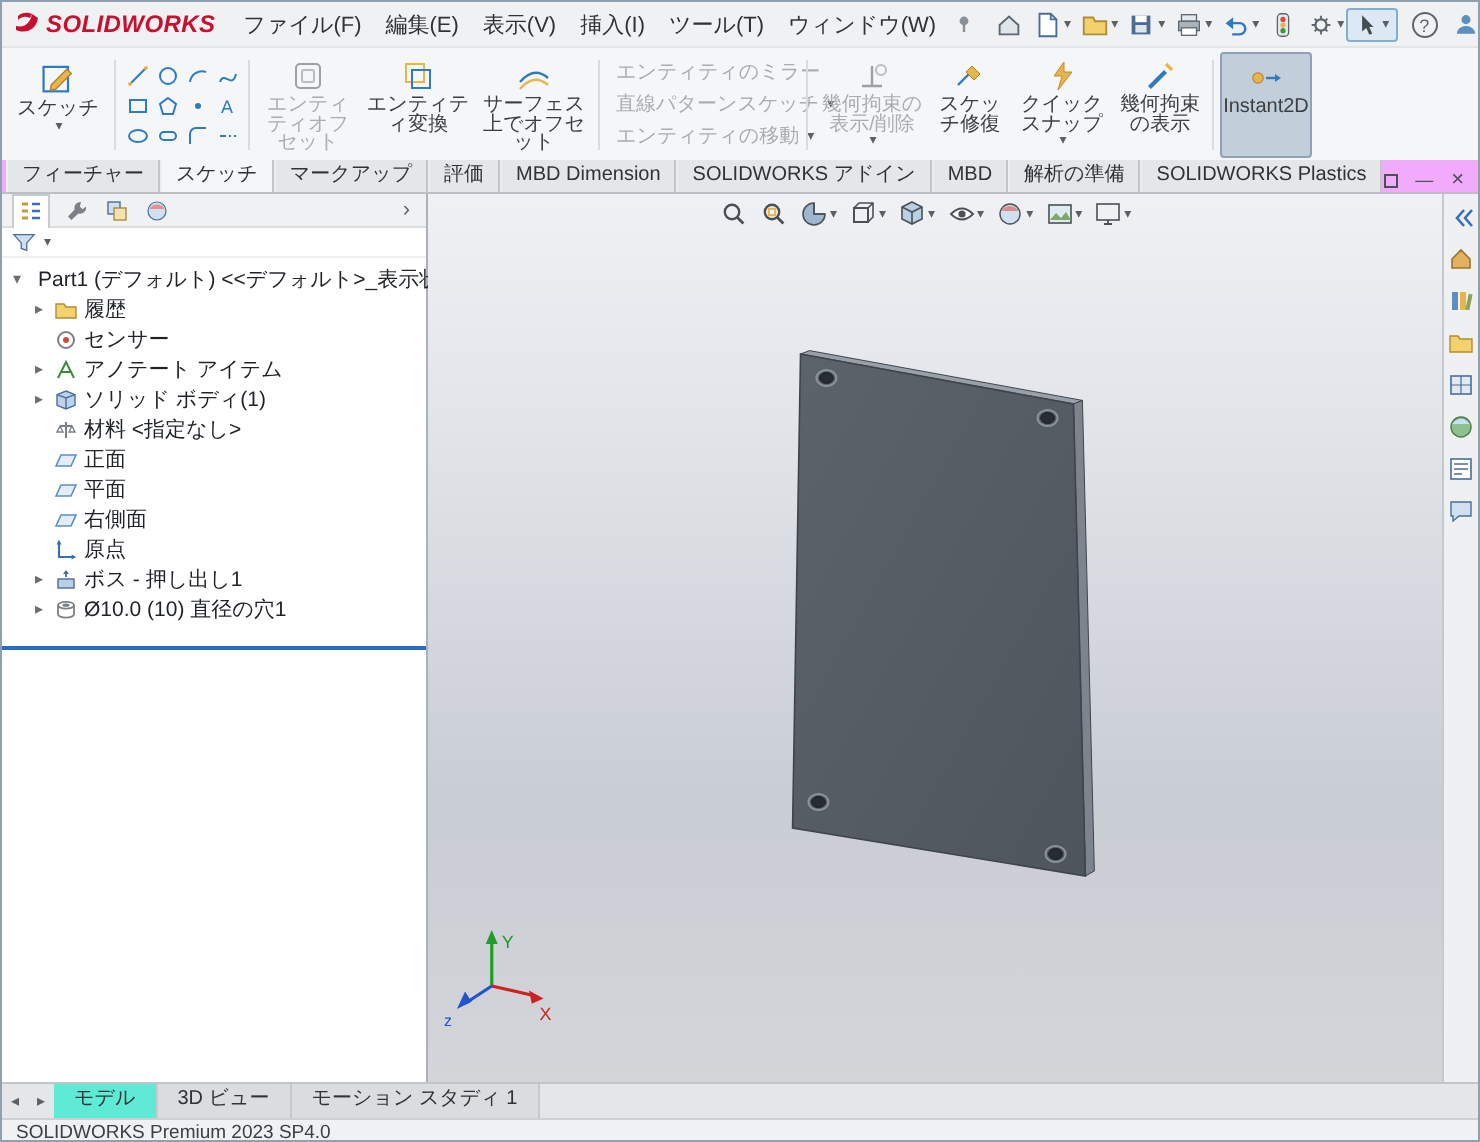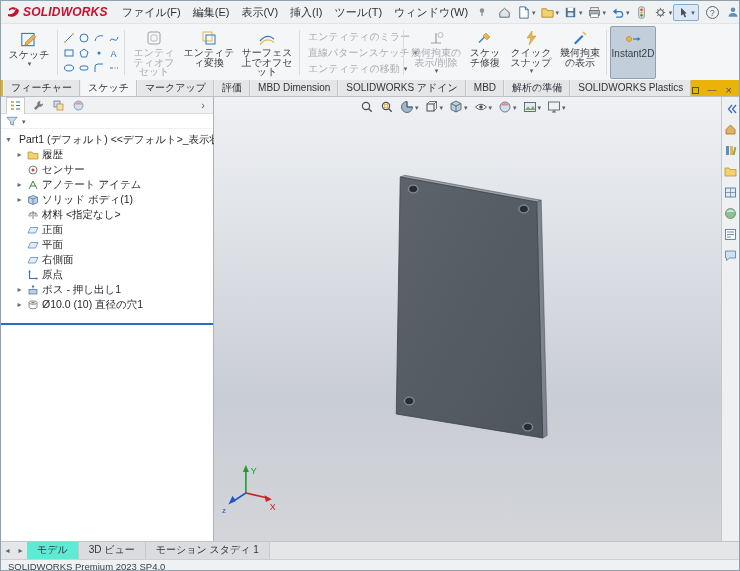--- a/index.html
+++ b/index.html
@@ -2,21 +2,21 @@
 <html><head>
 <meta charset="utf-8">
 <style>
   html,body{margin:0;padding:0;background:#888;}
   *{box-sizing:border-box;}
   .app{position:relative;width:740px;height:571px;background:#f0f1f2;overflow:hidden;
        font-family:"Liberation Sans","DejaVu Sans",sans-serif;font-size:11px;color:#333;
        border:1px solid #8fa0af;}
   
   .menubar{display:flex;align-items:center;height:22px;padding:0 6px;background:#f0f1f2;}
-  .logo{display:flex;align-items:flex-end;gap:3px;margin-right:8px;}
+  .logo{display:flex;align-items:flex-start;gap:3px;margin-right:8px;}
   .logo-text{font-weight:bold;font-style:italic;color:#c8102e;font-size:12px;letter-spacing:.2px;}
   .menu-item{padding:0 6px;font-size:11px;color:#2f3338;white-space:nowrap;}
   .pinbtn{margin:0 3px;display:flex;align-items:center;}
   .qbar{display:flex;align-items:center;gap:2px;margin-left:6px;}
   .qbtn{display:flex;align-items:center;padding:1px;border-radius:2px;}
   .caret{font-size:7px;color:#5a6066;margin-left:1px;line-height:1;}
   .rcluster{margin-left:auto;margin-right:86px;display:flex;align-items:center;gap:7px;}
   .select-btn{display:flex;align-items:center;border:1px solid #84aed0;background:#dce9f5;border-radius:2px;padding:1px 3px;}
   .help-circ{display:inline-block;width:13px;height:13px;border:1px solid #5b6670;border-radius:50%;
              font-size:9px;line-height:12px;text-align:center;color:#5b6670;}
@@ -28,21 +28,21 @@
   .rbig{width:50px;}
   .rlabel{font-size:10px;line-height:9.5px;color:#3a3f44;margin-top:1px;}
   .disabled .rlabel{color:#a8adb2;}
   .rstack{display:flex;flex-direction:column;justify-content:center;gap:3px;width:97px;padding-left:2px;}
   .rsrow{display:flex;align-items:center;gap:3px;}
   .rsrow .rlabel{margin-top:0;white-space:nowrap;}
   .grid{display:grid;grid-template-columns:repeat(4,15px);grid-auto-rows:15px;align-content:center;}
   .gcell{display:flex;align-items:center;justify-content:center;}
   .instant{background:#c3cedb;border:1px solid #8fa2b5;border-radius:2px;width:46px;}
   
-  .tabrow{display:flex;align-items:flex-end;height:17px;background:#eab308;padding-left:2px;border-bottom:1px solid #bcbfc3;}
+  .tabrow{display:flex;align-items:flex-end;height:17px;background:#f0abfc;padding-left:2px;border-bottom:1px solid #bcbfc3;}
   .ctab{height:16px;line-height:15px;padding:0 7px;font-size:10px;color:#2f3338;background:#e4e6e8;
         border-right:1px solid #c2c5c8;border-left:1px solid #eceeef;white-space:nowrap;}
   .ctab.active{background:#f5f6f7;}
   .winbtns{margin-left:auto;display:flex;align-items:center;gap:9px;padding-right:7px;color:#4a5055;}
   .winbtns span{font-size:9px;line-height:1;}
   .restore-box{display:inline-block;width:7px;height:7px;border:1px solid #4a5055;}
   
   .main{position:absolute;top:96px;left:0;right:0;height:444px;display:flex;}
   .lpanel{width:213px;background:#fff;border-right:1px solid #aeb2b6;display:flex;flex-direction:column;}
   .ptabs{height:17px;background:#f0f1f3;border-bottom:1px solid #dcdee0;display:flex;align-items:center;gap:7px;padding:0 5px;}

